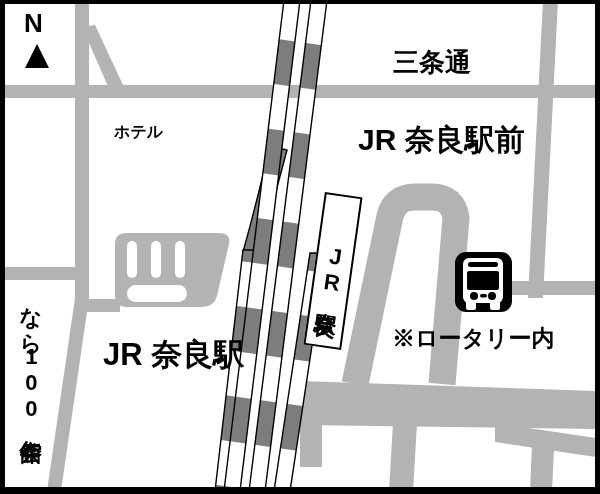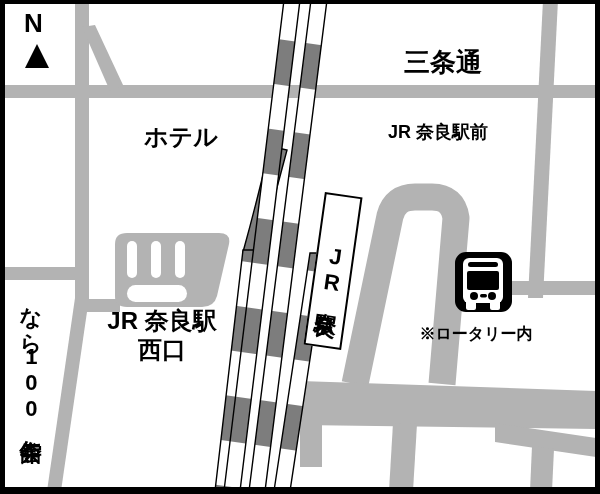--- a/index.html
+++ b/index.html
@@ -12,21 +12,21 @@
   #map-svg{position:absolute;left:0;top:0;}
   .road{fill:var(--road,#b3b3b3);}
   .road-stroke{stroke:var(--road,#b3b3b3);fill:none;}
   .rail{fill:url(#railpat);stroke:var(--ink,#000);stroke-width:1.4;}
   .rail-dark{fill:var(--raildark,#7d7d7d);}
   .rail-dark-edge{fill:var(--raildark,#7d7d7d);stroke:var(--ink,#000);stroke-width:1.4;}
   .bay{fill:var(--bg,#fff);}
   .ink{fill:var(--ink,#000);}
   .white{fill:var(--bg,#fff);}
   .lbl{position:absolute;font-weight:600;line-height:1.22;white-space:pre;}
-  .lbl.center{text-align:center;}
+  .lbl.center{}
   .vtext{
     writing-mode:vertical-rl;text-orientation:upright;
     letter-spacing:1px;
   }
   #station-banner{
     position:absolute;left:314px;top:194px;width:34px;height:150px;
     background:var(--bg,#fff);border:2px solid var(--ink,#000);
     transform:rotate(8deg);
     display:flex;align-items:center;justify-content:center;
     font-size:22px;font-weight:600;
@@ -114,26 +114,26 @@
       <circle class="ink" cx="474" cy="296" r="4"></circle>
       <circle class="ink" cx="492" cy="296" r="4"></circle>
       <rect class="ink" x="480" y="294" width="7" height="3.5" rx="1.7"></rect>
     </g>
   </svg>
 
   <div id="north" class="lbl">N</div>
 
   <div class="lbl center" style="left:393px;top:47px;width:100px;font-size:26px;">三条通</div>
 
-  <div class="lbl" style="left:114px;top:122px;font-size:24px;margin-left:30px;"><span>ホテル</span><br></div>
+  <div class="lbl" style="left:114px;top:122px;font-size:16px;"><span>ホテル</span><br></div>
 
-  <div class="lbl center" style="left:358px;top:122px;width:160px;font-size:18px;"><span>JR 奈良駅前</span><br></div>
+  <div class="lbl center" style="left:358px;top:122px;width:160px;font-size:30px;"><span>JR 奈良駅前</span><br></div>
 
-  <div class="lbl center" style="left:103px;top:306px;width:118px;font-size:24px;"><span>JR 奈良駅</span><br><span>西口</span></div>
+  <div class="lbl center" style="left:103px;top:336px;width:118px;font-size:31px;"><span>JR 奈良駅</span><br></div>
 
-  <div class="lbl center" style="left:392px;top:324px;width:168px;font-size:16px;"><span>※ロータリー内</span><br></div>
+  <div class="lbl center" style="left:392px;top:324px;width:168px;font-size:23px;"><span>※ロータリー内</span><br></div>
 
   <div class="lbl vtext" style="left:17px;top:292px;height:175px;font-size:22px;">なら100年会館</div>
 
   <div id="station-banner" class="vtext">JR奈良駅</div>
 
   <div id="frame"></div>
 </div>
 
 </body></html>

